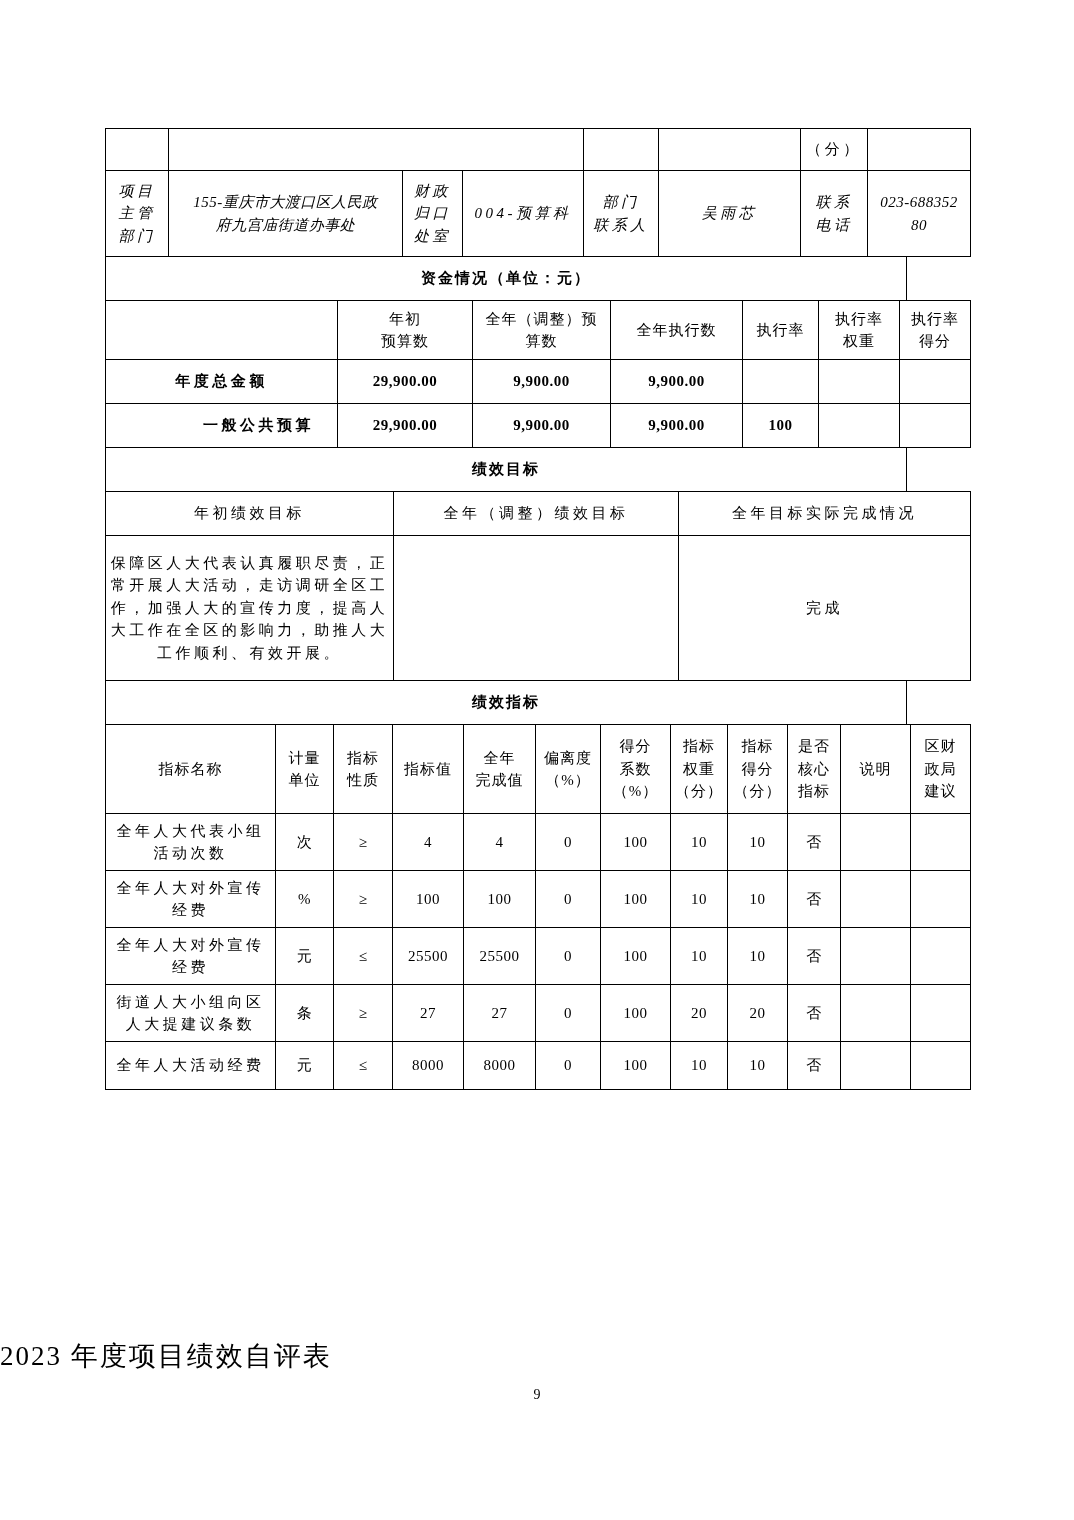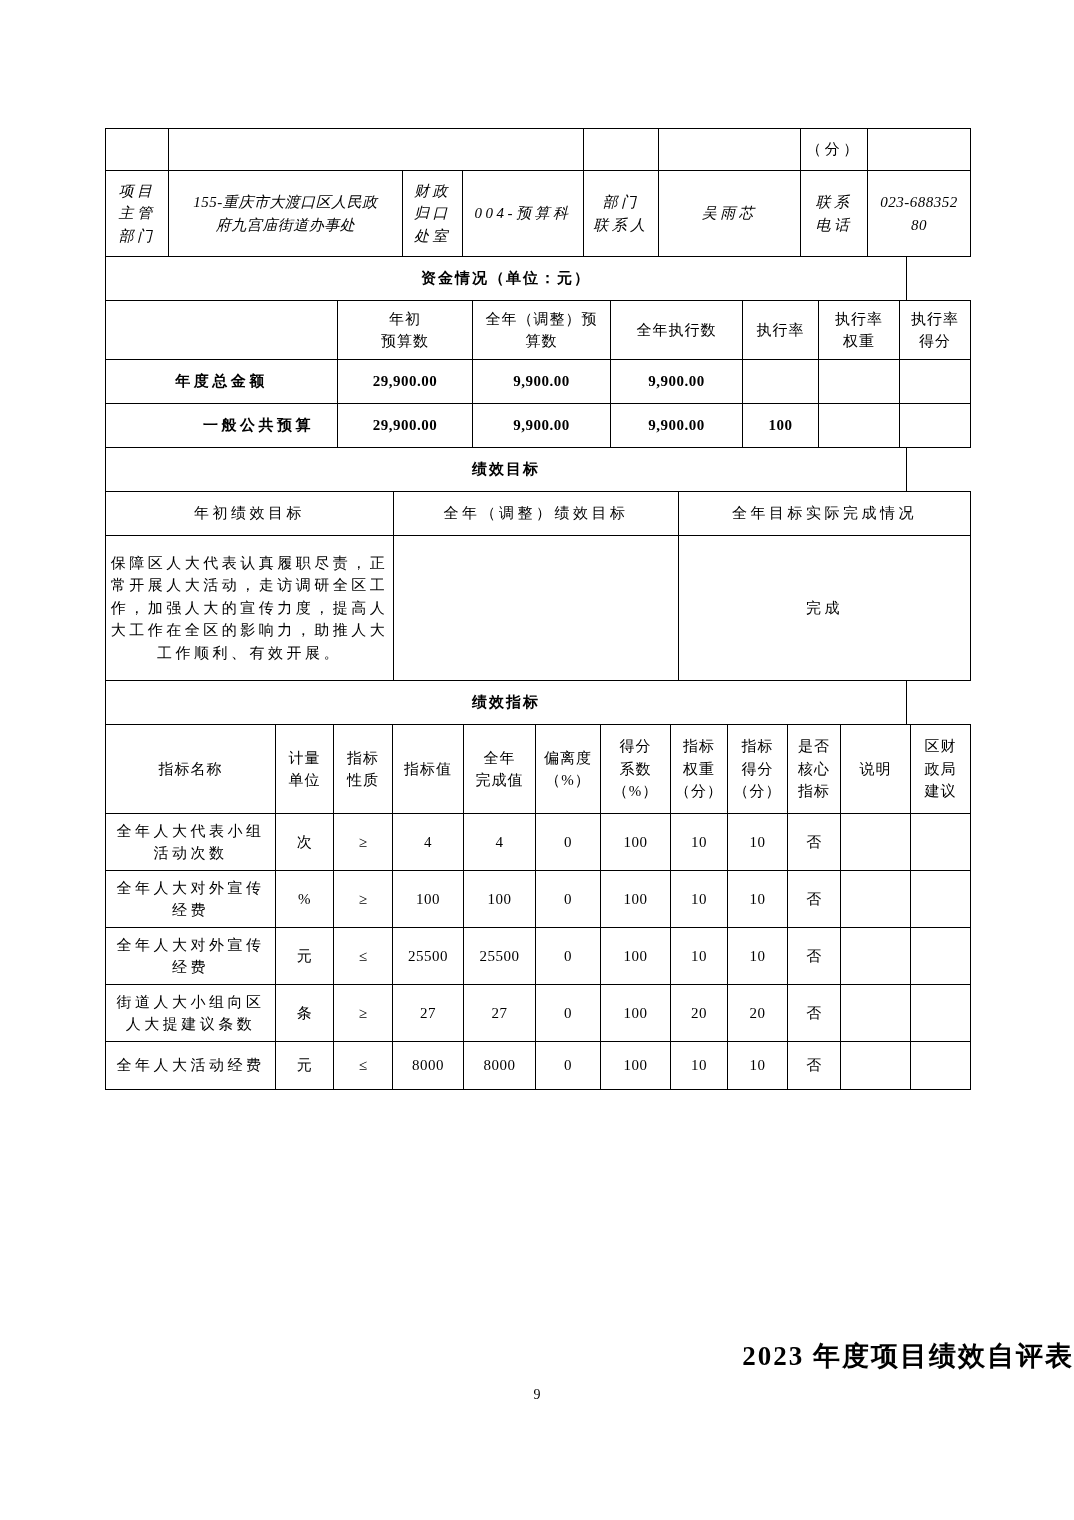--- a/index.html
+++ b/index.html
@@ -62,25 +62,24 @@
   tr.r-ghead   { height: 44px; }
   tr.r-goal    { height: 145px; }
   tr.r-ihead   { height: 89px; }
   tbody.ind-rows tr { height: 57px; }
   tbody.ind-rows tr:last-child { height: 48px; }
   .footer-title {
     position: absolute;
     top: 1338px;
     left: 0;
     width: 100%;
-    text-align: right;
-    font-weight: bold;
+    text-align: left;
+    font-weight: normal;
     font-size: 27px;
     letter-spacing: 2px;
-    padding-left: 48px;
   }
   .page-number {
     position: absolute;
     top: 1387px;
     left: 0;
     width: 100%;
     text-align: center;
     font-size: 14px;
   }
 </style>

